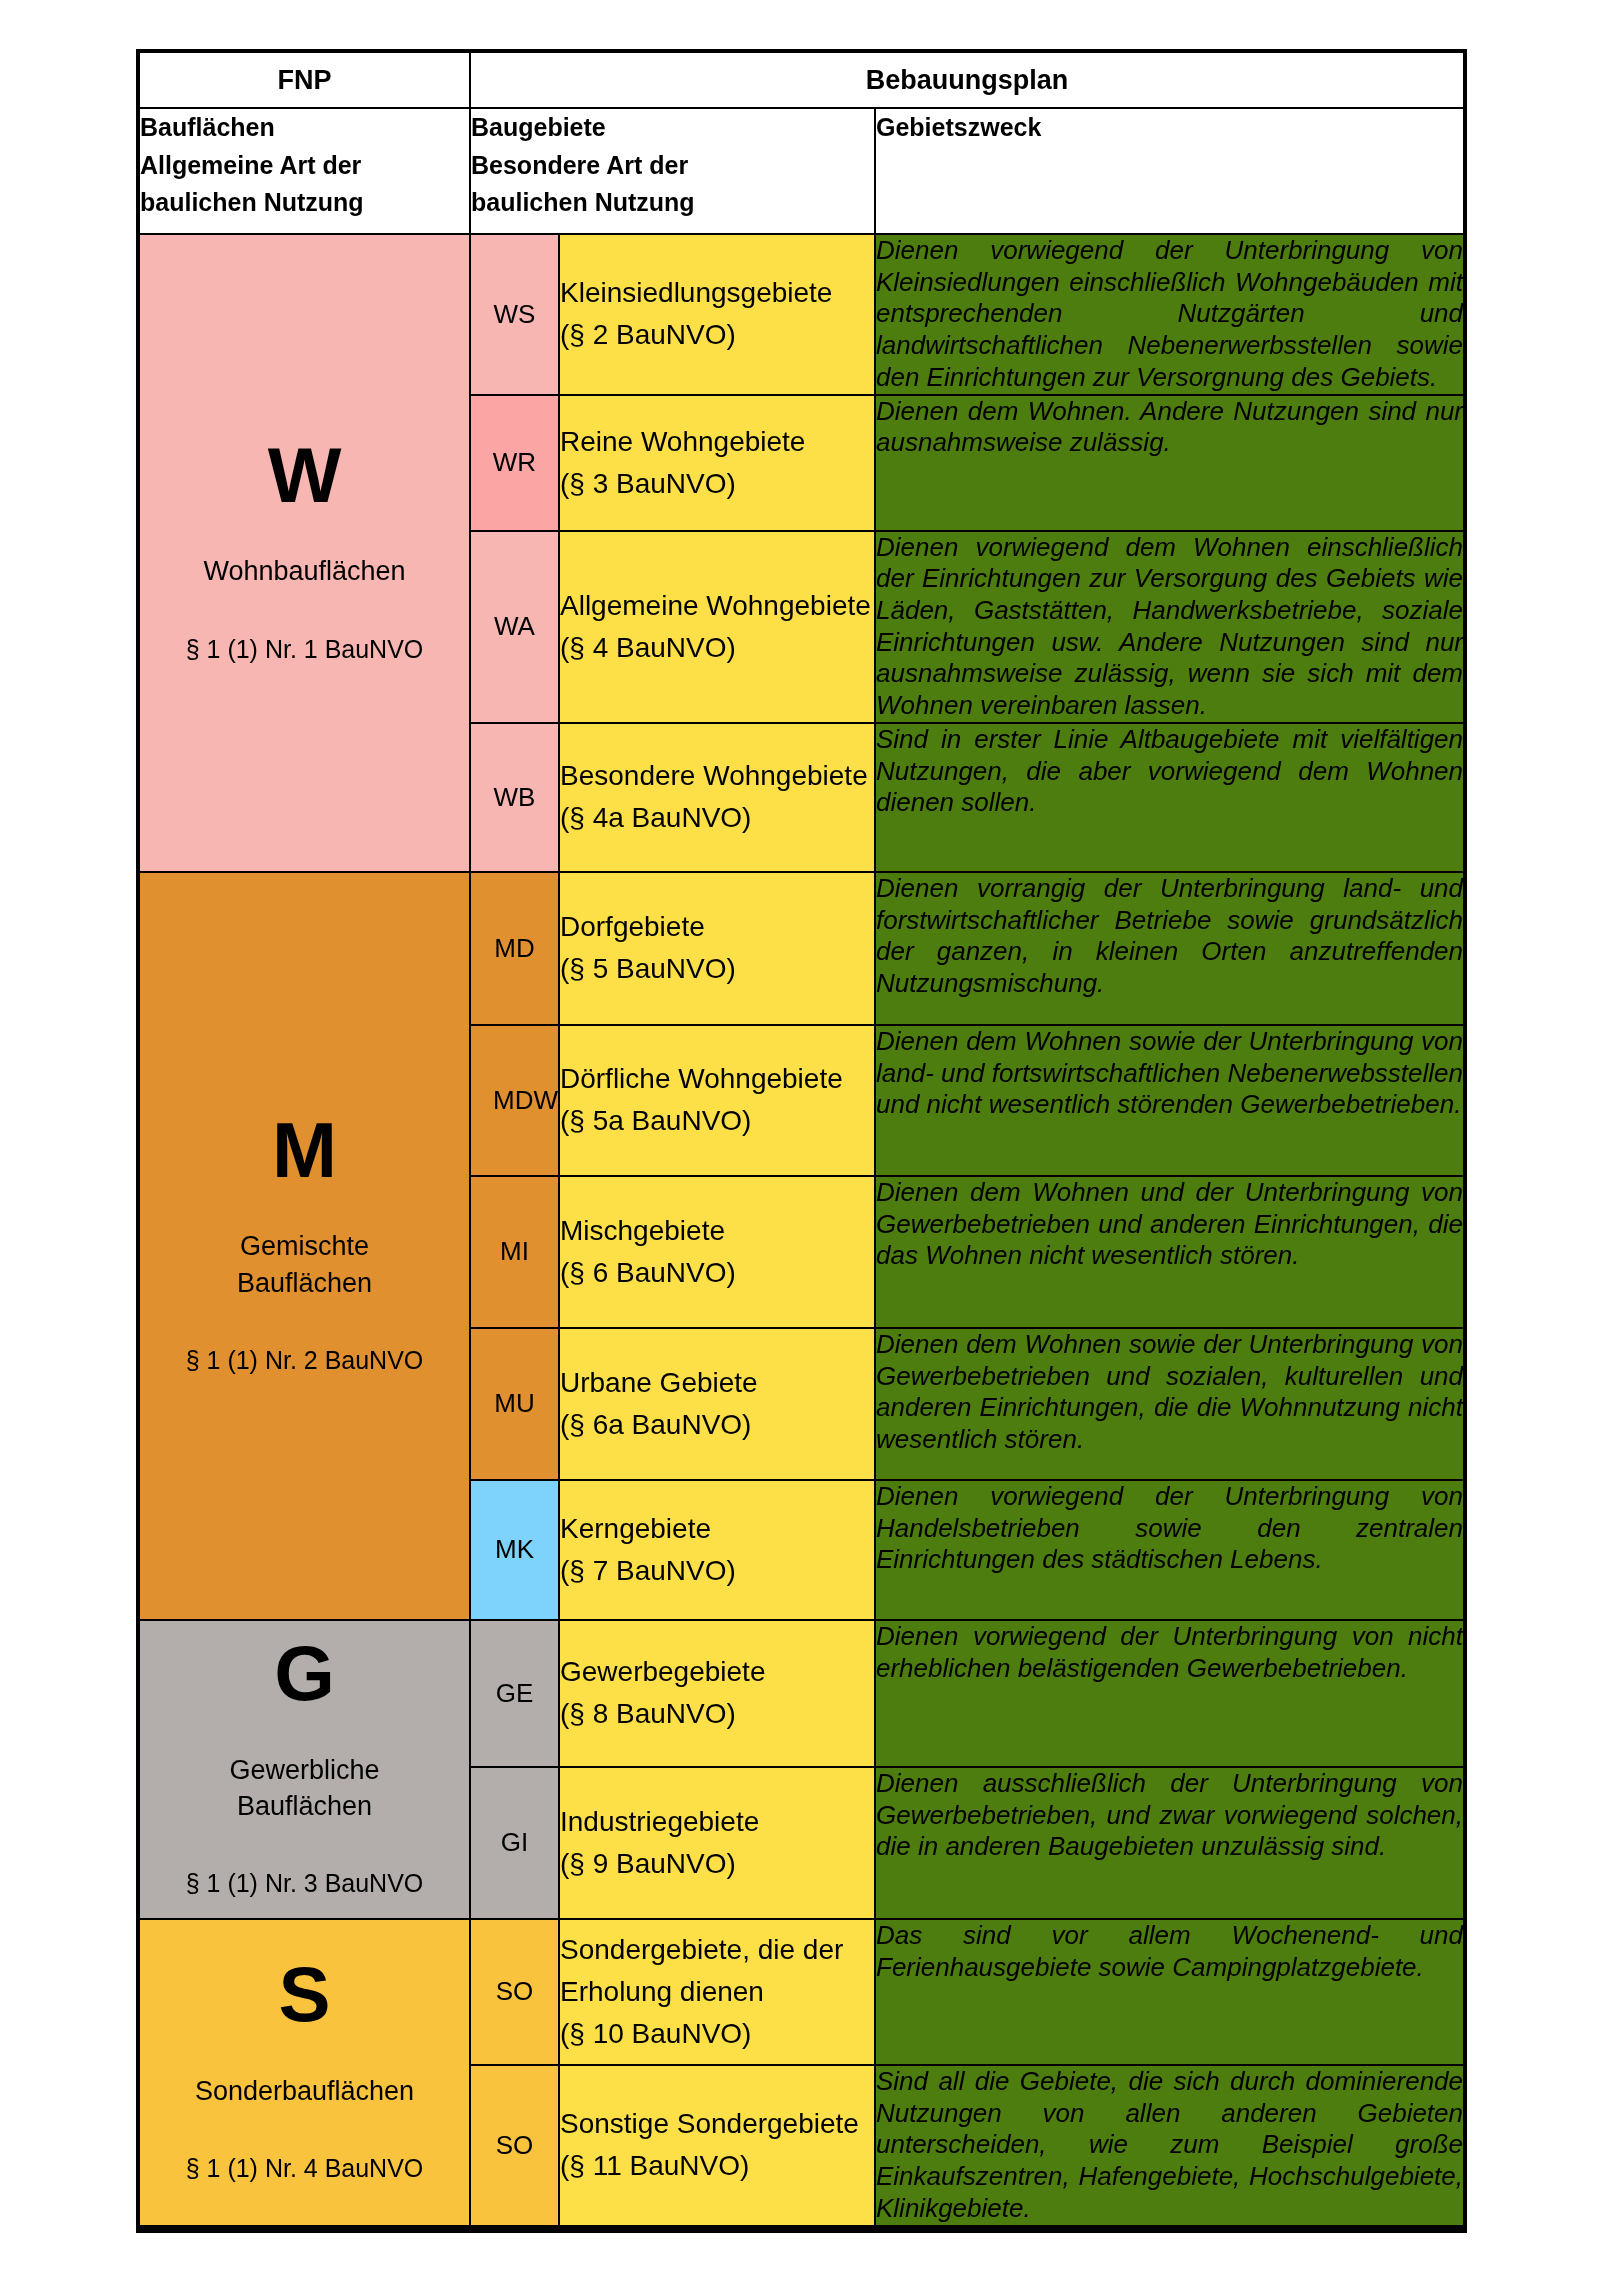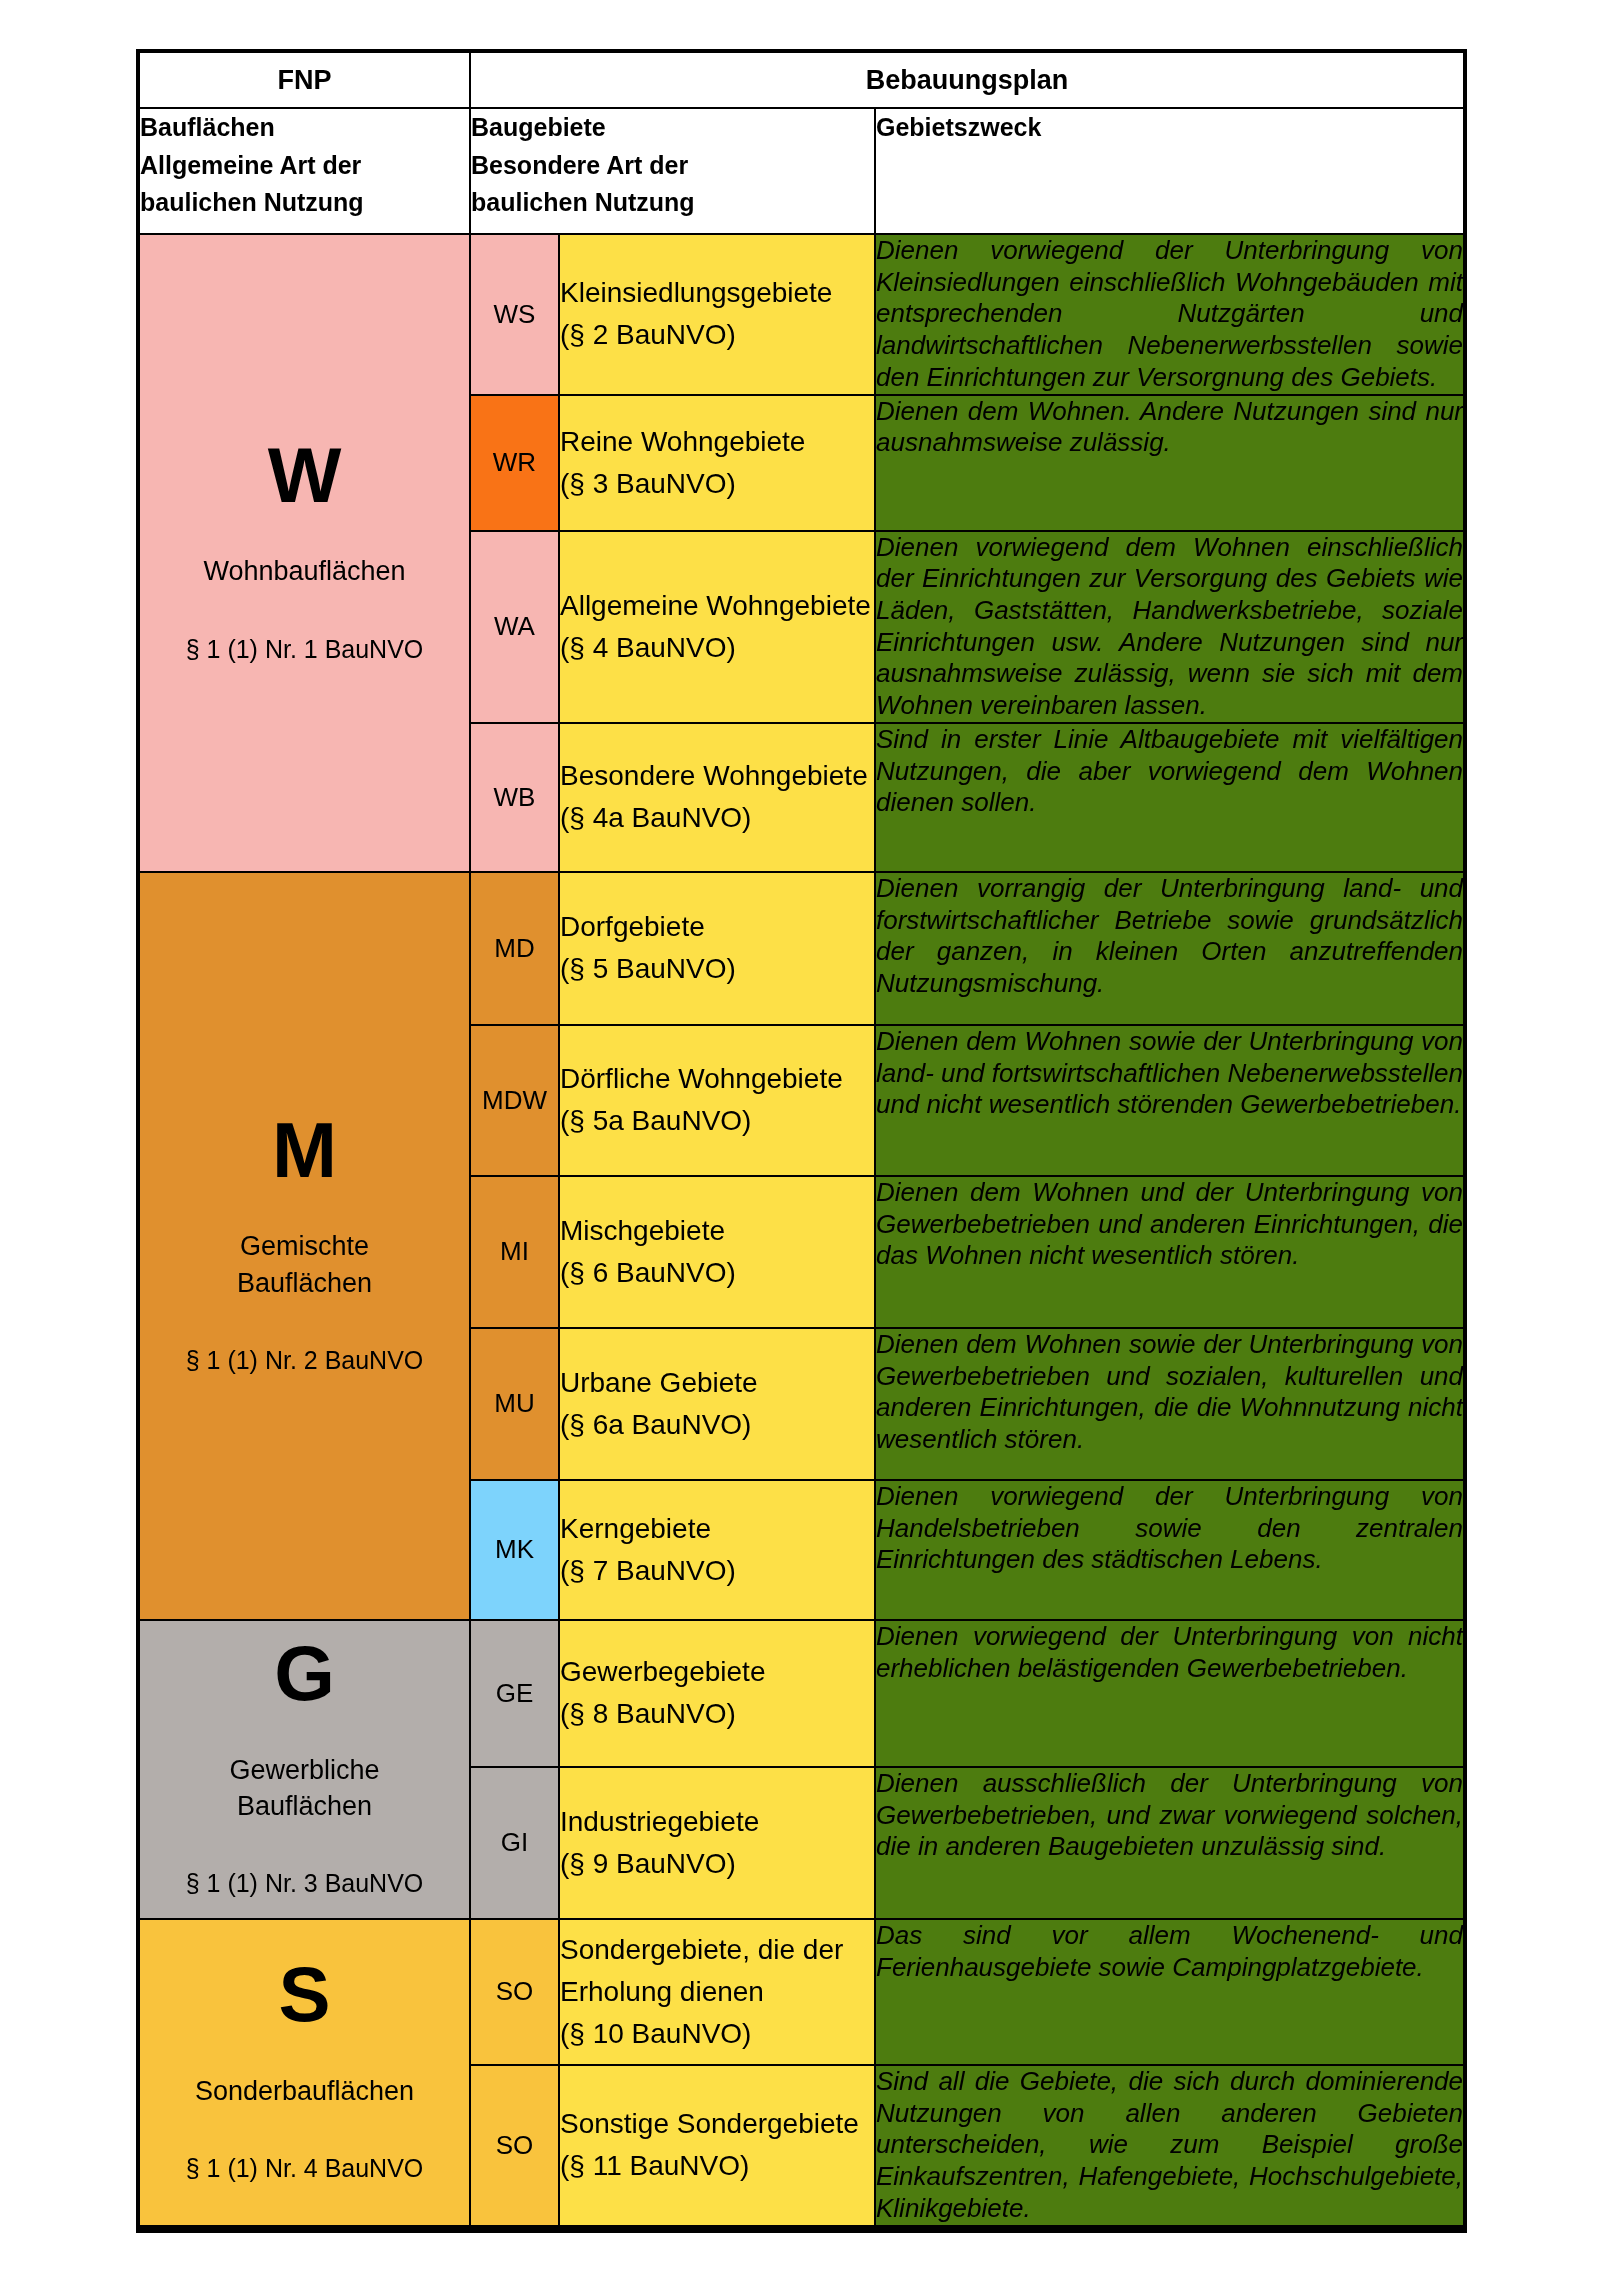--- a/index.html
+++ b/index.html
@@ -132,21 +132,21 @@
           <div class="section-name">Wohnbauflächen</div>
           <div class="section-ref">§ 1 (1) Nr. 1 BauNVO</div>
         </div>
       </td>
       <td class="code-cell" style="background: rgb(247, 182, 178);">WS</td>
       <td class="gname-cell">Kleinsiedlungsgebiete
 (§ 2 BauNVO)</td>
       <td class="purpose-cell">Dienen vorwiegend der Unterbringung von Kleinsiedlungen einschließlich Wohngebäuden mit entsprechenden Nutzgärten und landwirtschaftlichen Nebenerwerbsstellen sowie den Einrichtungen zur Versorgnung des Gebiets.</td>
     </tr>
     <tr style="height:136px">
-      <td class="code-cell" style="background: #f97316;">WR</td>
+      <td class="code-cell" style="background: #fca5a5;">WR</td>
       <td class="gname-cell">Reine Wohngebiete
 (§ 3 BauNVO)</td>
       <td class="purpose-cell">Dienen dem Wohnen. Andere Nutzungen sind nur ausnahmsweise zulässig.</td>
     </tr>
     <tr style="height:186px">
       <td class="code-cell" style="background: rgb(247, 182, 178);">WA</td>
       <td class="gname-cell">Allgemeine Wohngebiete
 (§ 4 BauNVO)</td>
       <td class="purpose-cell">Dienen vorwiegend dem Wohnen einschließlich der Einrichtungen zur Versorgung des Gebiets wie Läden, Gaststätten, Handwerksbetriebe, soziale Einrichtungen usw. Andere Nutzungen sind nur ausnahmsweise zulässig, wenn sie sich mit dem Wohnen vereinbaren lassen.</td>
     </tr>
@@ -165,21 +165,21 @@
 Bauflächen</div>
           <div class="section-ref">§ 1 (1) Nr. 2 BauNVO</div>
         </div>
       </td>
       <td class="code-cell" style="background: rgb(224, 144, 46);">MD</td>
       <td class="gname-cell">Dorfgebiete
 (§ 5 BauNVO)</td>
       <td class="purpose-cell">Dienen vorrangig der Unterbringung land- und forstwirtschaftlicher Betriebe sowie grundsätzlich der ganzen, in kleinen Orten anzutreffenden Nutzungsmischung.</td>
     </tr>
     <tr style="height:151px">
-      <td class="code-cell" style="background: rgb(224, 144, 46);">MDW</td>
+      <td class="code-cell" style="background: rgb(224, 144, 46); text-align: right;">MDW</td>
       <td class="gname-cell">Dörfliche Wohngebiete
 (§ 5a BauNVO)</td>
       <td class="purpose-cell">Dienen dem Wohnen sowie der Unterbringung von land- und fortswirtschaftlichen Nebenerwebsstellen und nicht wesentlich störenden Gewerbebetrieben.</td>
     </tr>
     <tr style="height:152px">
       <td class="code-cell" style="background: rgb(224, 144, 46); margin-top: 8px;">MI</td>
       <td class="gname-cell">Mischgebiete
 (§ 6 BauNVO)</td>
       <td class="purpose-cell">Dienen dem Wohnen und der Unterbringung von Gewerbebetrieben und anderen Einrichtungen, die das Wohnen nicht wesentlich stören.</td>
     </tr>

